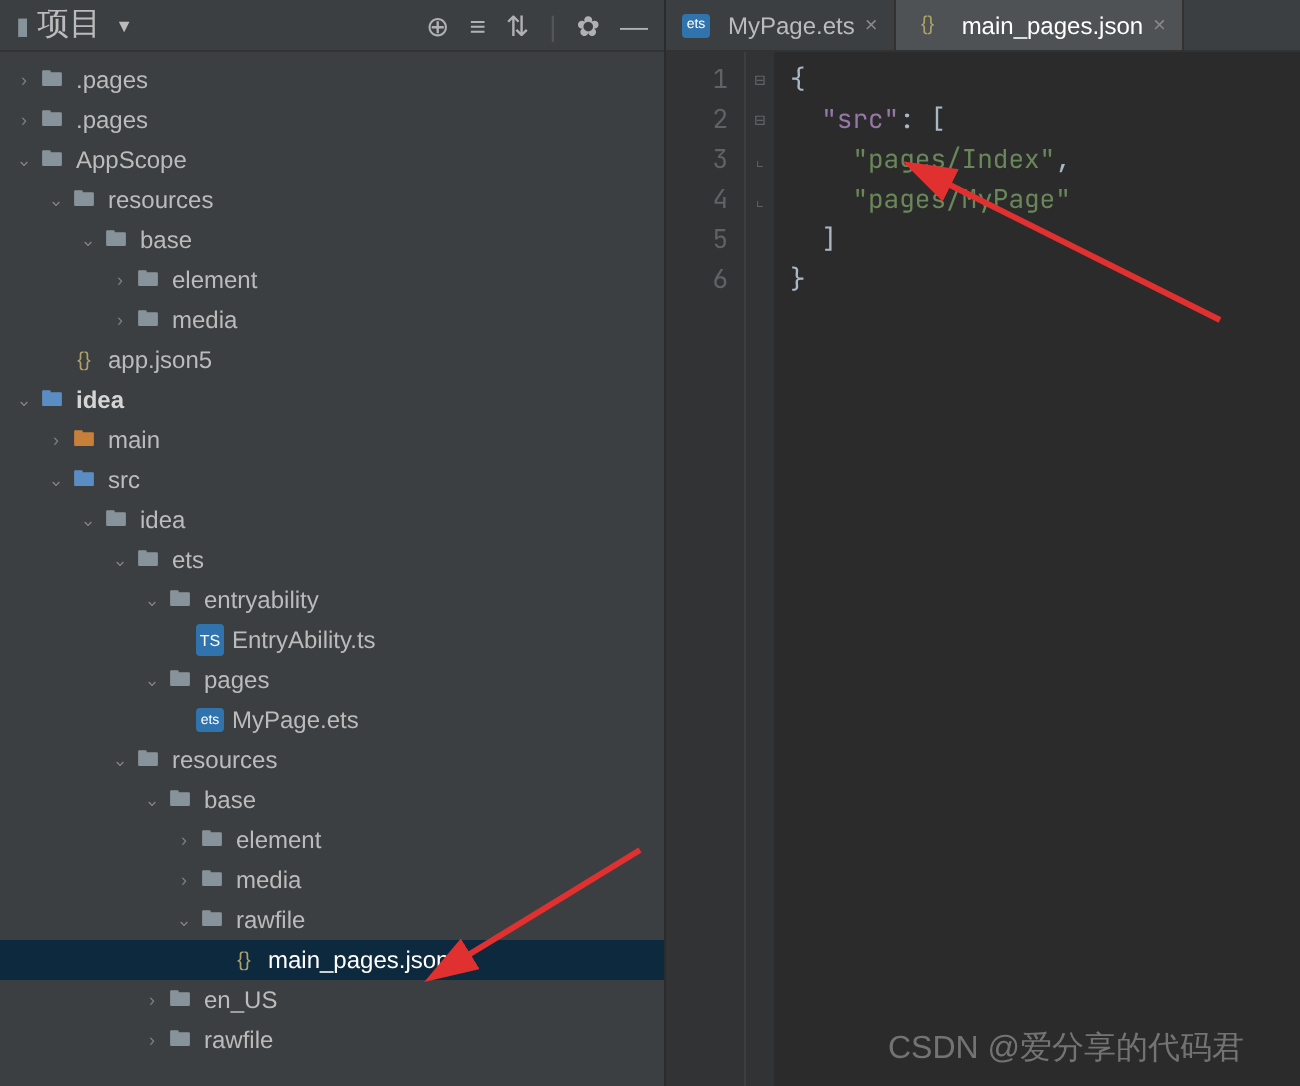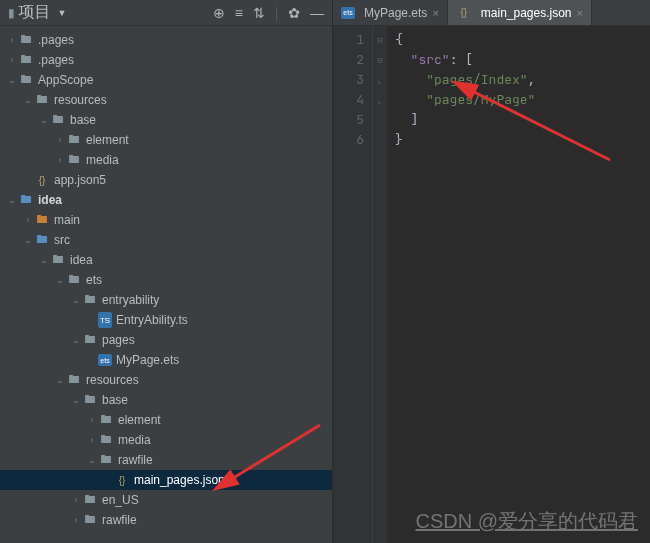--- a/index.html
+++ b/index.html
@@ -115,26 +115,25 @@
   padding: 4px 0 0 8px;
   line-height: 20px;
   position: relative;
 }
 .brace { color: #a9b7c6; }
 .key { color: #9876aa; }
 .string { color: #6a8759; }
 .bracket { color: #a9b7c6; }
 .watermark {
   position: absolute;
-  bottom: 8px; right: 12px;
+  bottom: 8px; right: 28px;
   color: #808080;
-  font-size: 20px;
+  font-size: 16px;
   opacity: 0.85;
   pointer-events: none;
-  text-decoration: underline;
 }
 .arrow {
   position: absolute;
   pointer-events: none;
 }
 </style>
 </head>
 <body>
 
 <div class="sidebar">

